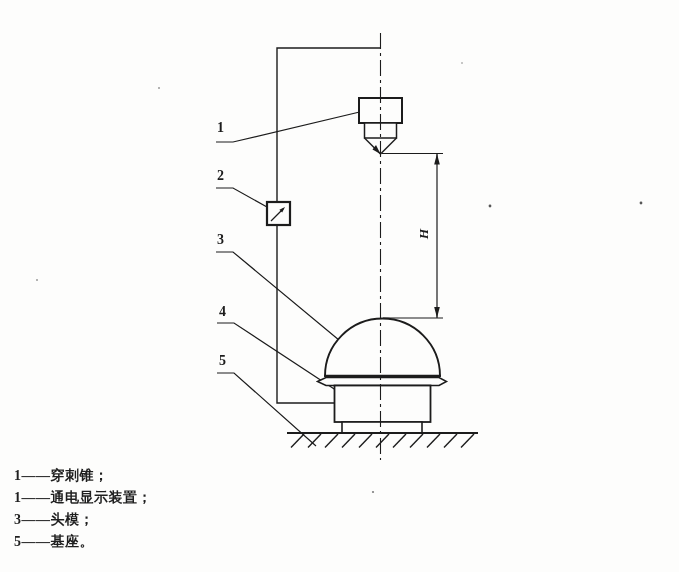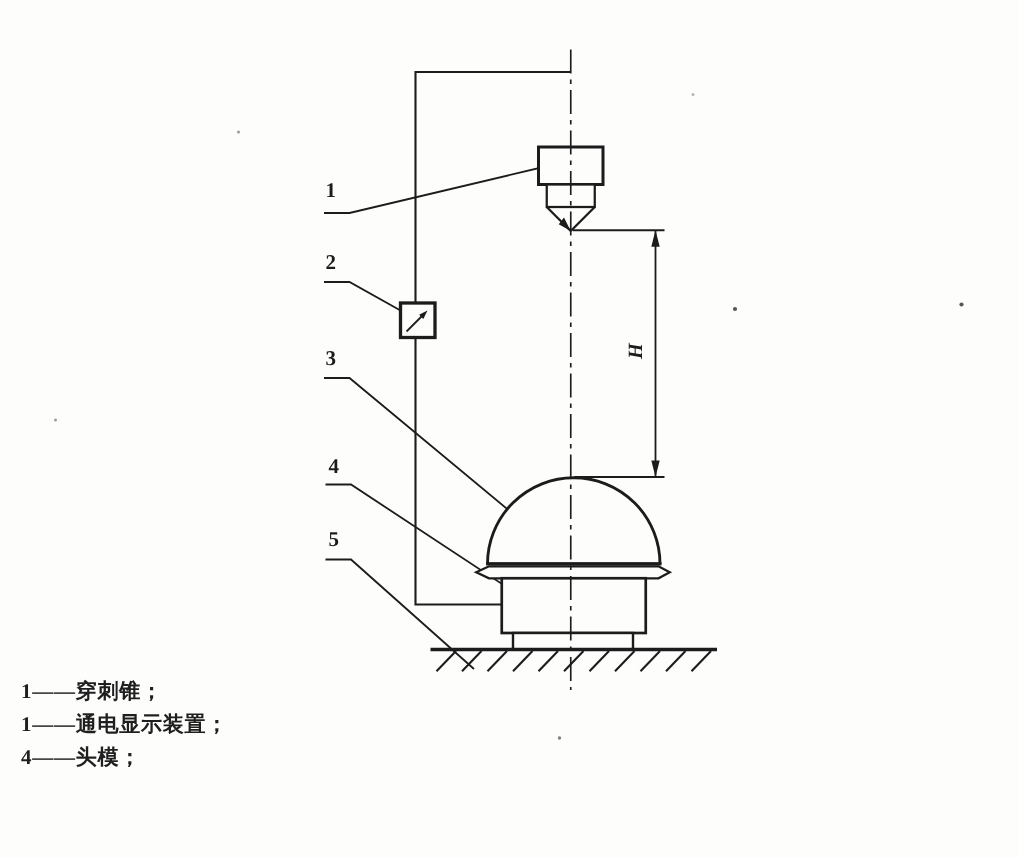--- a/index.html
+++ b/index.html
@@ -37,21 +37,21 @@
     font-size: 13.5px;
     font-style: italic;
     font-weight: 600;
     text-align: center;
     transform: rotate(-90deg);
     color: #1c1c1c;
   }
   .legend {
     position: absolute;
     left: 14px;
-    top: 453px;
+    top: 467px;
   }
   .legend-line {
     font-size: 14px;
     font-weight: 600;
     letter-spacing: 0.5px;
     height: 22px;
     line-height: 18px;
     white-space: nowrap;
     color: #1f1f1f;
   }
@@ -132,16 +132,17 @@
   <div class="callout" style="left:217px; top:169px;">2</div>
   <div class="callout" style="left:217px; top:233px;">3</div>
   <div class="callout" style="left:219px; top:305px;">4</div>
   <div class="callout" style="left:219px; top:354px;">5</div>
 
   <div class="dim-label">H</div>
 
   <div class="legend">
     <div class="legend-line">1——穿刺锥；</div>
     <div class="legend-line">1——通电显示装置；</div>
-    <div class="legend-line">4——头模；</div>
+    <div class="legend-line">3——头模；</div>
+    <div class="legend-line">5——基座。</div>
   </div>
 
 </div>
 
 </body></html>

